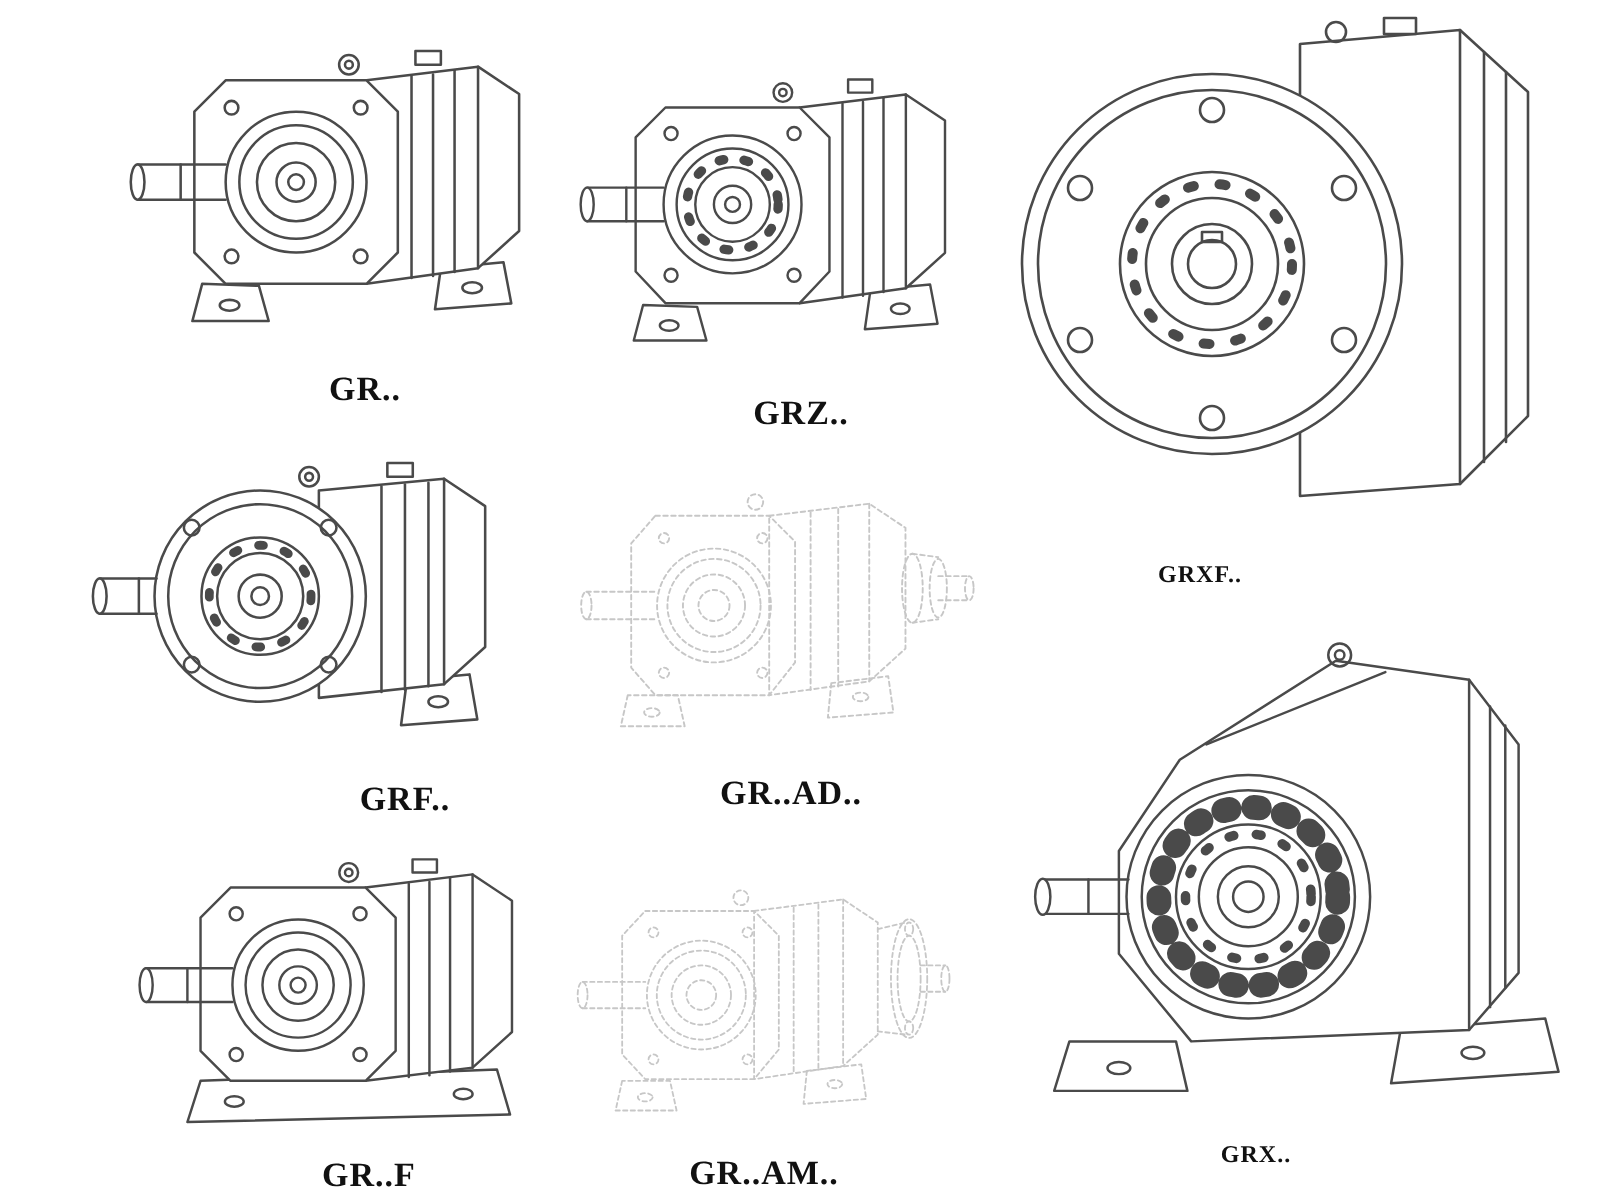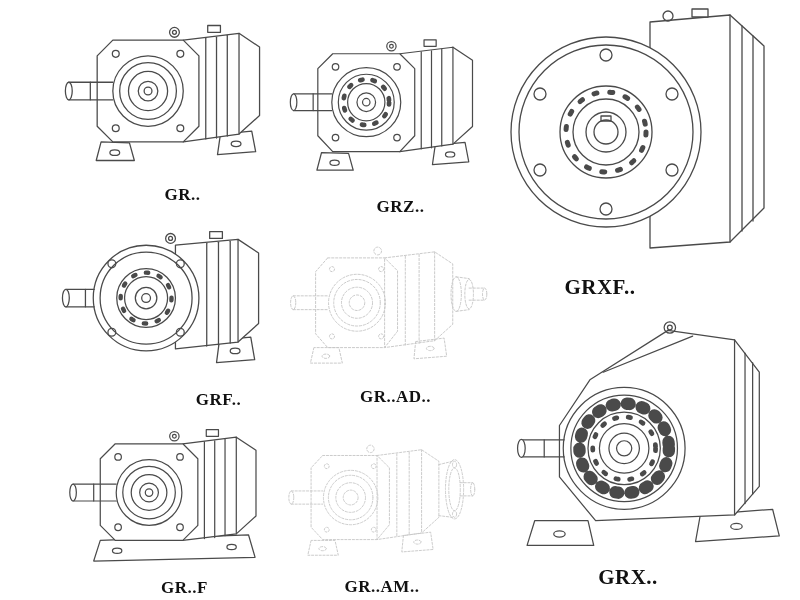--- a/index.html
+++ b/index.html
@@ -7,21 +7,21 @@
   .canvas{position:relative;width:800px;height:600px;background:var(--page-background,#fff);
           font-family:"Liberation Serif",serif;}
   .figure{position:absolute;display:flex;flex-direction:column;align-items:center;}
   .figure svg{width:100%;flex:1 1 auto;}
   .drawing g{stroke:var(--line-color,#4a4a4a);stroke-width:1.3;fill:none;
              stroke-linejoin:round;stroke-linecap:round;}
   .drawing .fw{fill:#ffffff;}
   .faded .drawing g{stroke:var(--faded-line-color,#c7c7c7);stroke-width:1.1;stroke-dasharray:2.6 2;}
   .label{height:24px;line-height:22px;font-weight:bold;font-size:17px;
          color:var(--label-color,#111);letter-spacing:.5px;text-align:right;white-space:nowrap;}
-  .label-lg{font-size:21px;}
+  .label-lg{font-size:12px;}
 </style>
 </head>
 <body>
 
 <div class="canvas">
 
   <div class="figure" style="left:60px;top:2px;width:225px;height:206px;">
     <svg class="drawing" viewBox="0 0 230 178" preserveAspectRatio="xMidYMid meet">
       <g>
         <polygon class="fw" points="42,139 37,158 76,158 71,140"></polygon>
@@ -111,21 +111,21 @@
         <circle cx="106" cy="130" r="40" stroke-width="5" stroke-dasharray="3 13"></circle>
         <circle cx="106" cy="130" r="33"></circle>
         <circle cx="106" cy="130" r="20"></circle>
         <circle cx="106" cy="130" r="12"></circle>
         <rect x="101" y="114" width="10" height="5"></rect>
       </g>
     </svg>
     <div class="label label-lg" style="transform:translateX(-46px)">GRXF..</div>
   </div>
 
-  <div class="figure" style="left:60px;top:213px;width:225px;height:200px;">
+  <div class="figure" style="left:44px;top:213px;width:225px;height:200px;">
     <svg class="drawing" viewBox="0 0 230 178" preserveAspectRatio="xMidYMid meet">
       <g>
         <polygon class="fw" points="163,129 160,152 199,149 195,126"></polygon>
         <ellipse cx="179" cy="140" rx="5" ry="2.8"></ellipse>
         <polygon class="fw" points="118,32 182,26 203,40 203,112 182,131 118,138"></polygon>
         <line x1="182" y1="26" x2="182" y2="131"></line>
         <line x1="150" y1="30" x2="150" y2="135"></line>
         <line x1="162" y1="29" x2="162" y2="134"></line>
         <line x1="174" y1="28" x2="174" y2="132"></line>
         <circle cx="113" cy="25" r="5"></circle>

